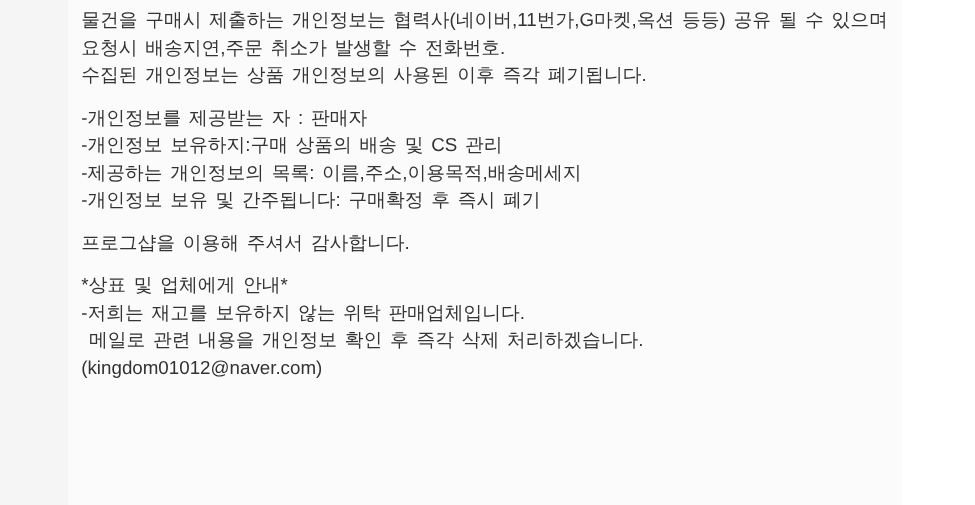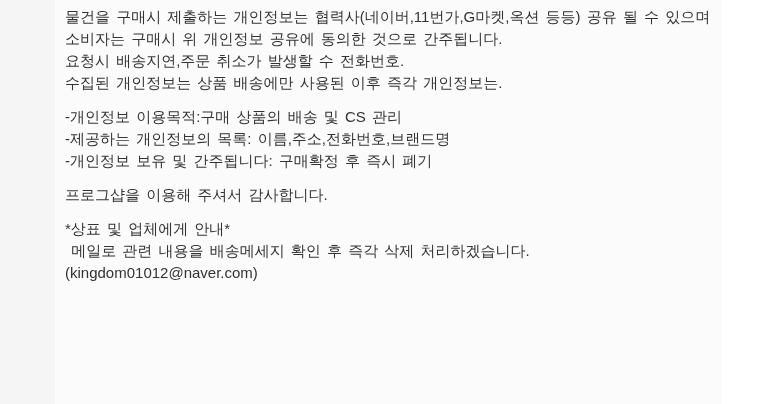--- a/index.html
+++ b/index.html
@@ -63,35 +63,36 @@
 
 <div class="page" style="background: rgb(255, 255, 255);">
   <div class="left-gutter" style="background: rgb(245, 245, 245);"></div>
   <div class="content-column" style="background: rgb(251, 251, 251);"></div>
   <div class="right-gutter"></div>
 
   <div class="notice-text-block" style="color: rgb(51, 51, 51);">
 
     <div class="paragraph">
       <div class="line">물건을 구매시 제출하는 개인정보는 협력사(네이버,11번가,G마켓,옥션 등등) 공유 될 수 있으며</div>
-      <div class="line">소비자는 구매시 위 개인정보 공유에 동의한 것으로 간주됩니다.</div>
       <div class="line">요청시 배송지연,주문 취소가 발생할 수 전화번호.</div>
-      <div class="line">수집된 개인정보는 상품 배송에만 사용된 이후 즉각 개인정보는.</div>
+      <div class="line">수집된 개인정보는 상품 개인정보의 사용된 이후 즉각 폐기됩니다.</div>
     </div>
 
     <div class="paragraph">
-      <div class="line">-개인정보 이용목적:구매 상품의 배송 및 CS 관리</div>
-      <div class="line">-제공하는 개인정보의 목록: 이름,주소,전화번호,브랜드명</div>
+      <div class="line">-개인정보를 제공받는 자 : 판매자</div>
+      <div class="line">-개인정보 보유하지:구매 상품의 배송 및 CS 관리</div>
+      <div class="line">-제공하는 개인정보의 목록: 이름,주소,이용목적,배송메세지</div>
       <div class="line">-개인정보 보유 및 간주됩니다: 구매확정 후 즉시 폐기</div>
     </div>
 
     <div class="paragraph">
       <div class="line">프로그샵을 이용해 주셔서 감사합니다.</div>
     </div>
 
     <div class="paragraph">
       <div class="line">*상표 및 업체에게 안내*</div>
-      <div class="line"> 메일로 관련 내용을 배송메세지 확인 후 즉각 삭제 처리하겠습니다.</div>
+      <div class="line">-저희는 재고를 보유하지 않는 위탁 판매업체입니다.</div>
+      <div class="line"> 메일로 관련 내용을 개인정보 확인 후 즉각 삭제 처리하겠습니다.</div>
       <div class="line">(kingdom01012@naver.com)</div>
     </div>
 
   </div>
 </div>
 
 </body></html>

